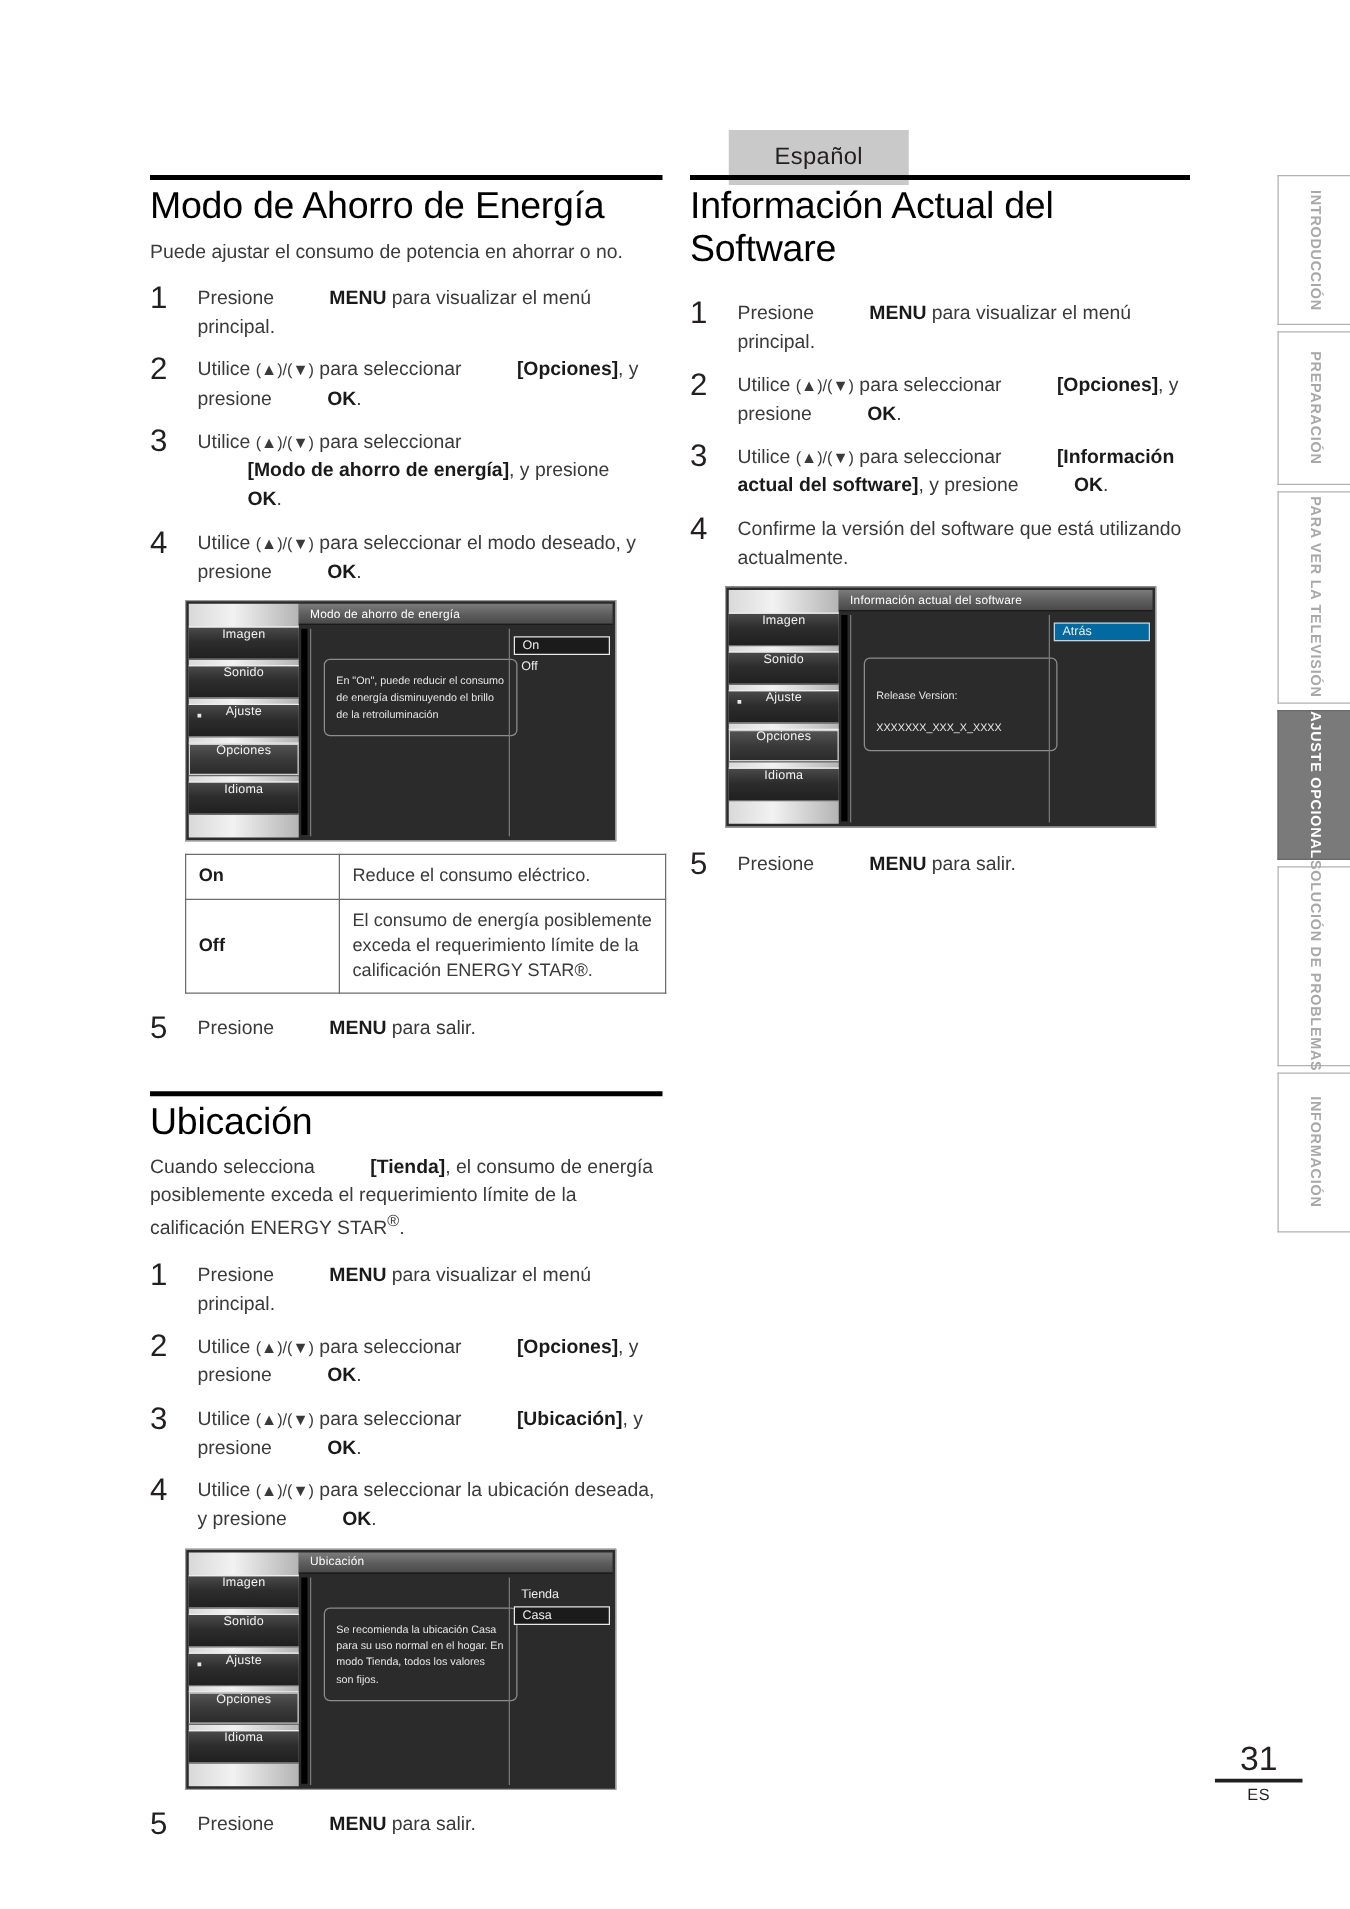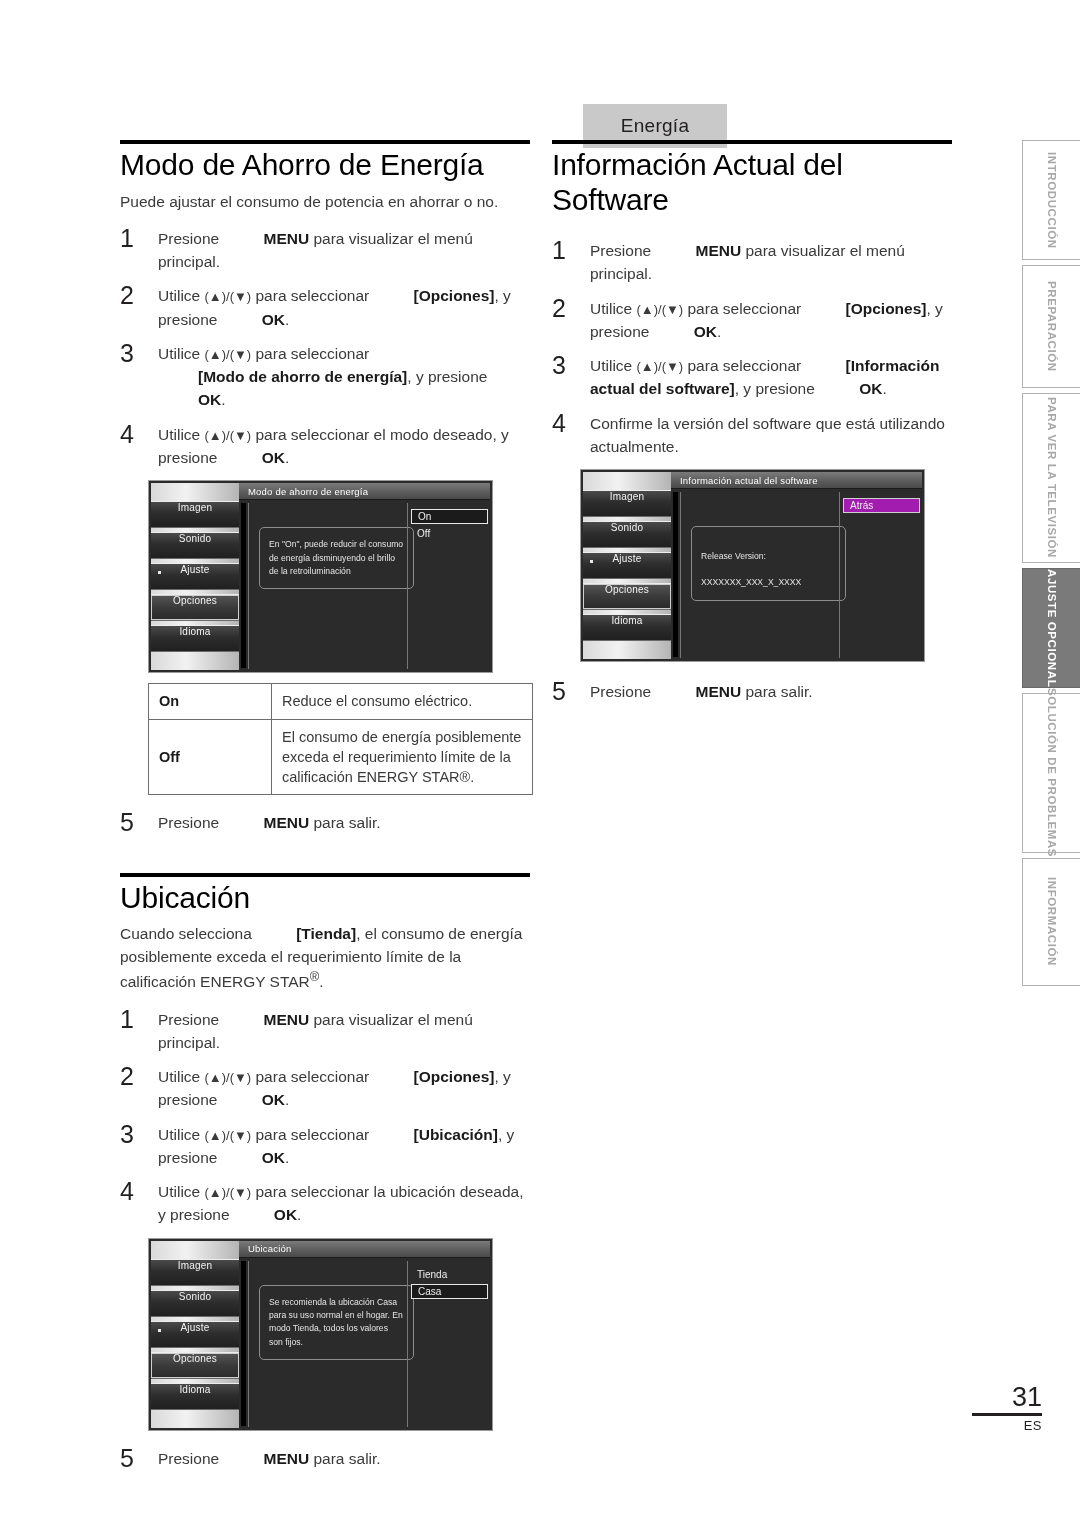--- a/index.html
+++ b/index.html
@@ -107,51 +107,51 @@
   .osd-opts{
     position:absolute;right:0;top:0;bottom:0;width:83px;
     border-left:1px solid #777;padding:6px 0 0 0;box-sizing:border-box;
   }
   .osd-opt{
     height:15px;margin:0 2px 2px 3px;
     display:flex;align-items:center;padding-left:6px;
     font-size:10px;color:#ededed;box-sizing:border-box;
   }
   .osd-opt.hl{border:1.5px solid #e8e8e8;background:#1b1b1b;}
-  .osd-opt.btn{border:1.5px solid #cfcfcf;background:#a21caf;}
+  .osd-opt.btn{border:1.5px solid #cfcfcf;background:#0369a1;}
 
   
   .tabs{position:absolute;right:0;top:140px;width:58px;}
   .tab{
     position:relative;width:58px;margin-bottom:5px;
     border:1px solid #b2b2b2;border-right:none;
     background:#ffffff;
     display:flex;align-items:center;justify-content:center;
     box-sizing:border-box;
   }
   .tab span{
     writing-mode:vertical-rl;
     font-size:11.5px;letter-spacing:.6px;
     color:#a8a8a8;font-weight:bold;white-space:nowrap;
   }
   .tab.active{background:#7a7a7a;border-color:#6a6a6a;}
   .tab.active span{color:#ffffff;}
 
   
-  .pageno{position:absolute;right:38px;bottom:94px;text-align:right;width:70px;}
+  .pageno{position:absolute;right:38px;bottom:84px;text-align:center;width:70px;}
   .pageno .n{font-size:27px;color:#231f20;line-height:1;}
   .pageno .bar{height:3px;background:#231f20;margin:2px 0 2px 0;}
   .pageno .es{font-size:13px;color:#231f20;letter-spacing:.5px;}
 </style>
 </head>
 <body>
 
 <div class="page">
 
-  <div class="lang-badge">Energía</div>
+  <div class="lang-badge">Español</div>
 
   <div class="col-left">
 
     <div>
       <div class="rule"></div>
       <h1 class="sec">Modo de Ahorro de Energía</h1>
       <p class="intro">Puede ajustar el consumo de potencia en ahorrar o no.</p>
 
       <div class="step">
         <span class="num">1</span>

